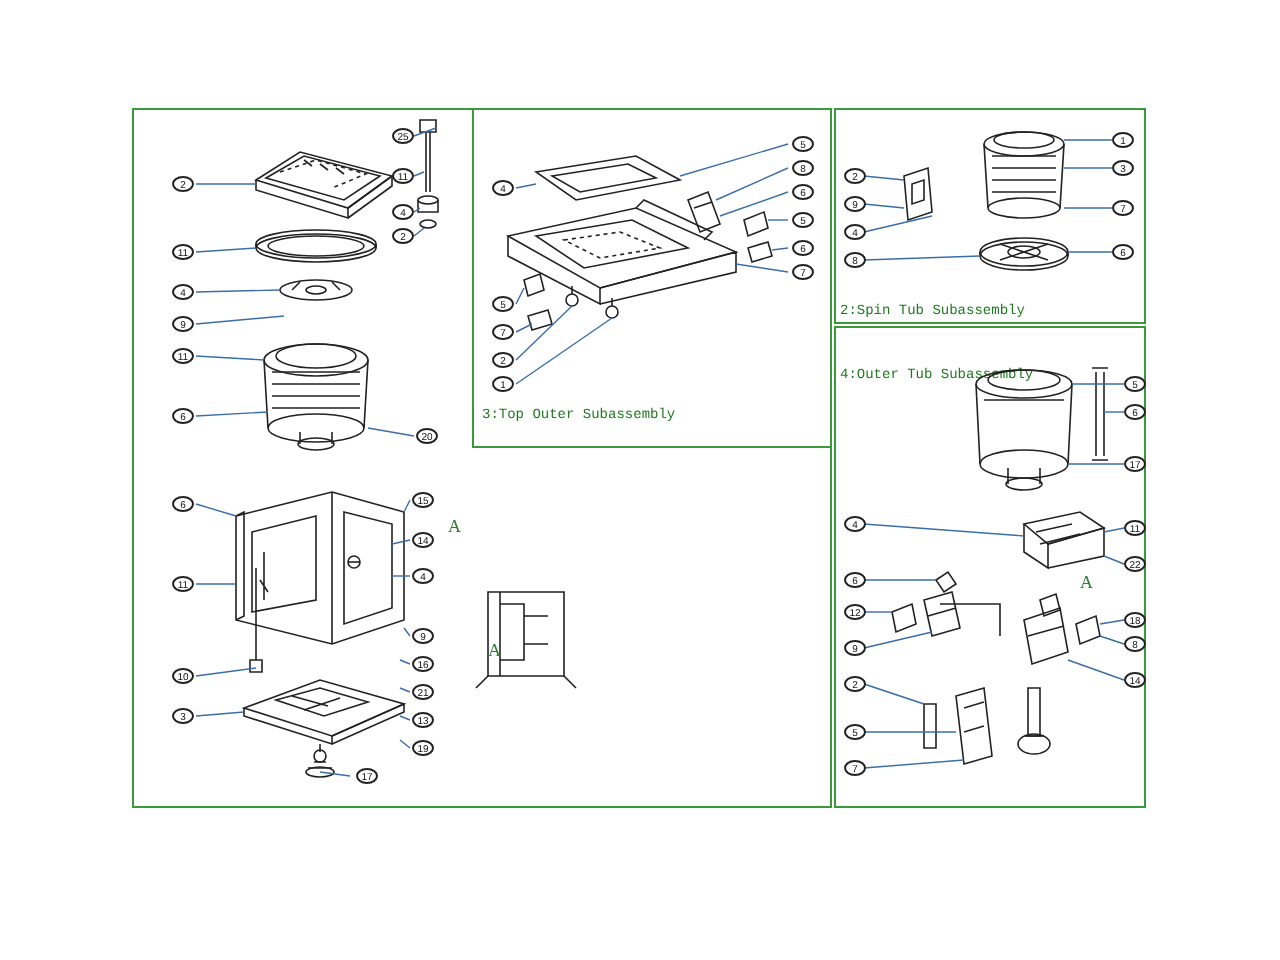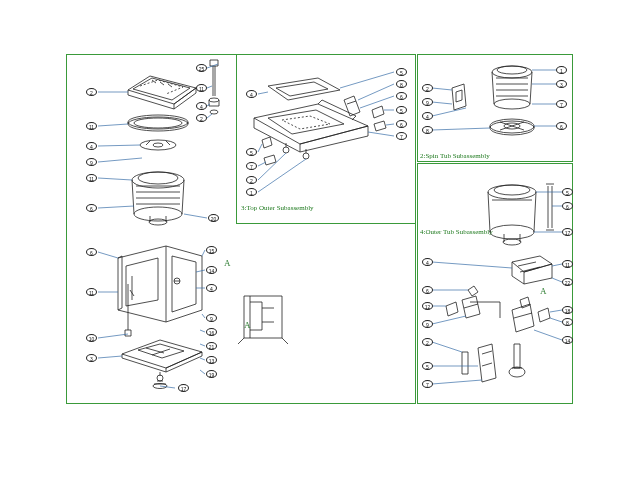--- a/index.html
+++ b/index.html
@@ -1,38 +1,38 @@
 <!DOCTYPE html>
 <html><head>
 <meta charset="utf-8">
 <style>
   html,body{margin:0;padding:0;background:#ffffff;}
   body{width:640px;height:480px;font-family:"Liberation Sans",sans-serif;overflow:hidden;}
   #sheet{position:relative;width:640px;height:480px;background:#fff;}
   .panel{position:absolute;border:1px solid #3a9a3a;box-sizing:border-box;background:#fff;}
-  .cap{position:absolute;font-family:Liberation Serif, serif;font-size:7px;color:#1f7a1f;white-space:nowrap;}
+  .cap{position:absolute;font-family:Liberation Mono, monospace;font-size:7px;color:#1f7a1f;white-space:nowrap;}
   .bubble{position:absolute;width:11px;height:8px;border:1px solid #222;border-radius:50%;font-size:5px;line-height:8px;text-align:center;color:#111;background:#fff;box-sizing:border-box;}
   svg.art{position:absolute;left:0;top:0;overflow:visible;}
   .mark{position:absolute;font-family:"Liberation Serif",serif;font-size:9px;color:#2e7d32;}
   .blu{stroke:#3a6ea8;}
   .blk{stroke:#222;}
 </style>
 </head>
 <body>
 
 <div id="sheet">
 
   <div class="panel" style="left:66px;top:54px;width:350px;height:350px;"></div>
   <div class="panel" style="left:236px;top:54px;width:180px;height:170px;"></div>
   <div class="panel" style="left:417px;top:54px;width:156px;height:108px;"></div>
   <div class="panel" style="left:417px;top:163px;width:156px;height:241px;"></div>
 
   <div class="cap" style="left:241px;top:204px;">3:Top Outer Subassembly</div>
   <div class="cap" style="left:420px;top:152px;">2:Spin Tub Subassembly</div>
-  <div class="cap" style="left:420px;top:184px;margin-top:44px;">4:Outer Tub Subassembly</div>
+  <div class="cap" style="left:420px;top:184px;">4:Outer Tub Subassembly</div>
 
   <svg class="art" width="640" height="480">
     <g fill="none" stroke-width="0.8">
 
       <g class="blk">
         <path d="M128 90 L150 76 L196 88 L174 104 Z"></path>
         <path d="M133 89 L152 78 L190 88 L172 100 Z"></path>
         <path d="M140 86 L158 80 L183 87 L166 94" stroke-dasharray="2,2"></path>
         <path d="M128 90 L128 95 L174 109 L174 104"></path>
         <path d="M174 104 L196 88 L196 93 L174 109"></path>

